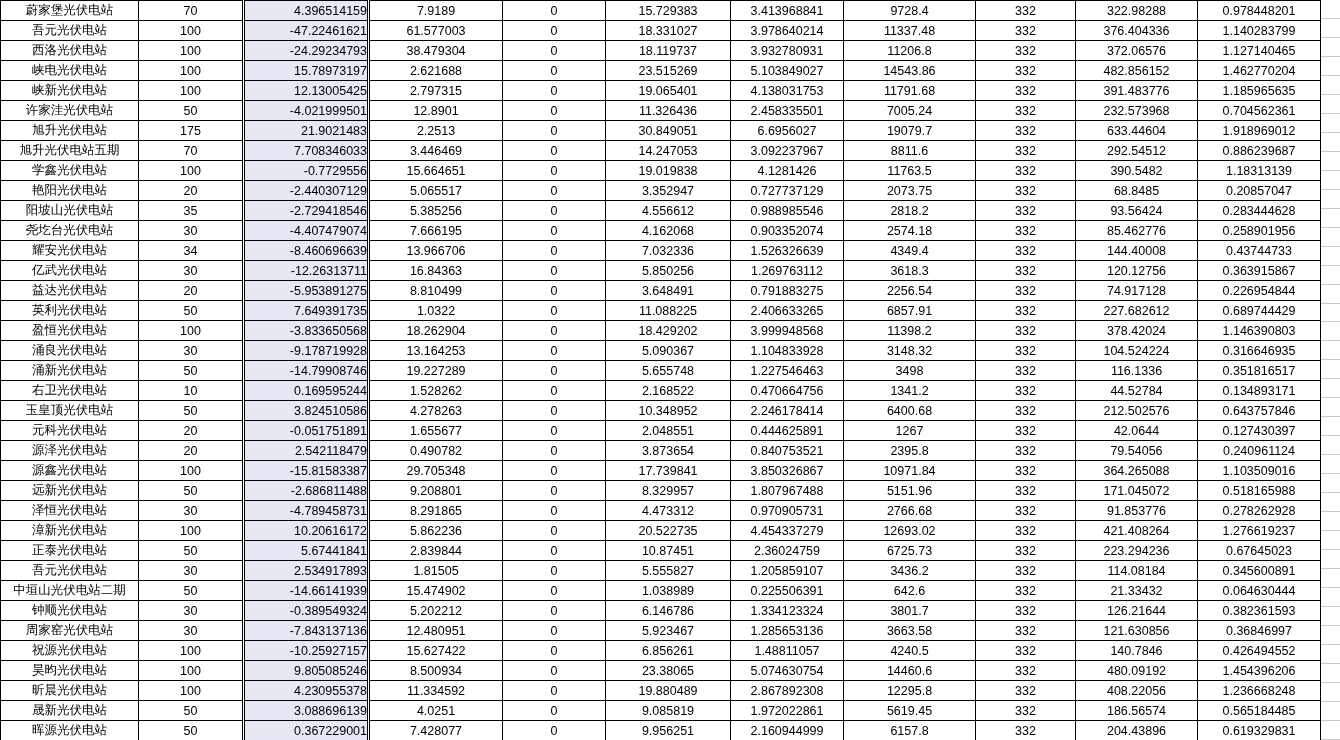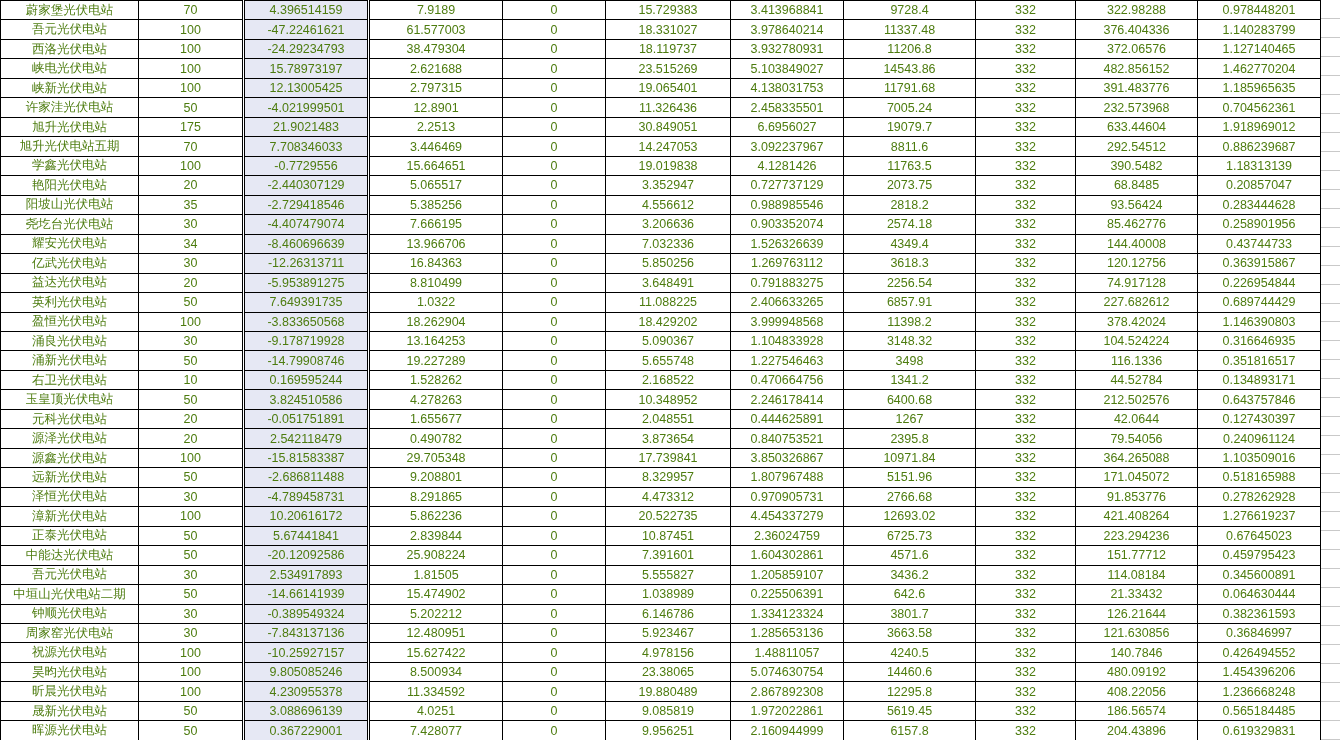--- a/index.html
+++ b/index.html
@@ -15,35 +15,36 @@
     width: 1340px;
     height: 740px;
     font-family: "Liberation Sans", "DejaVu Sans", sans-serif;
   }
   table.grid {
     border-collapse: collapse;
     table-layout: fixed;
     width: 1320px;
     height: 741px;
     font-size: 12.5px;
-    color: #4d7c0f;
+    color: #000000;
   }
   table.grid td {
     border: 1px solid #000000;
     text-align: center;
     vertical-align: middle;
     padding: 0;
     overflow: hidden;
     white-space: nowrap;
     background: #ffffff;
   }
   table.grid td.hl {
     background: #e6e8f4;
     border-left: 3px double #000000;
     border-right: 3px double #000000;
+    text-align: right;
   }
   .gutter {
     position: absolute;
     top: 0;
     left: 1321px;
     width: 19px;
     height: 740px;
     background: repeating-linear-gradient(
       to bottom,
       #ffffff 0px,
@@ -214,21 +215,21 @@
           <td>332</td>
           <td>93.56424</td>
           <td>0.283444628</td>
         </tr>
         <tr>
           <td>尧圪台光伏电站</td>
           <td>30</td>
           <td class="hl">-4.407479074</td>
           <td>7.666195</td>
           <td>0</td>
-          <td>3.206636</td>
+          <td>4.162068</td>
           <td>0.903352074</td>
           <td>2574.18</td>
           <td>332</td>
           <td>85.462776</td>
           <td>0.258901956</td>
         </tr>
         <tr>
           <td>耀安光伏电站</td>
           <td>34</td>
           <td class="hl">-8.460696639</td>
@@ -430,33 +431,20 @@
           <td>2.839844</td>
           <td>0</td>
           <td>10.87451</td>
           <td>2.36024759</td>
           <td>6725.73</td>
           <td>332</td>
           <td>223.294236</td>
           <td>0.67645023</td>
         </tr>
         <tr>
-          <td>中能达光伏电站</td>
-          <td>50</td>
-          <td class="hl">-20.12092586</td>
-          <td>25.908224</td>
-          <td>0</td>
-          <td>7.391601</td>
-          <td>1.604302861</td>
-          <td>4571.6</td>
-          <td>332</td>
-          <td>151.77712</td>
-          <td>0.459795423</td>
-        </tr>
-        <tr>
           <td>吾元光伏电站</td>
           <td>30</td>
           <td class="hl">2.534917893</td>
           <td>1.81505</td>
           <td>0</td>
           <td>5.555827</td>
           <td>1.205859107</td>
           <td>3436.2</td>
           <td>332</td>
           <td>114.08184</td>
@@ -500,21 +488,21 @@
           <td>332</td>
           <td>121.630856</td>
           <td>0.36846997</td>
         </tr>
         <tr>
           <td>祝源光伏电站</td>
           <td>100</td>
           <td class="hl">-10.25927157</td>
           <td>15.627422</td>
           <td>0</td>
-          <td>4.978156</td>
+          <td>6.856261</td>
           <td>1.48811057</td>
           <td>4240.5</td>
           <td>332</td>
           <td>140.7846</td>
           <td>0.426494552</td>
         </tr>
         <tr>
           <td>昊昀光伏电站</td>
           <td>100</td>
           <td class="hl">9.805085246</td>

